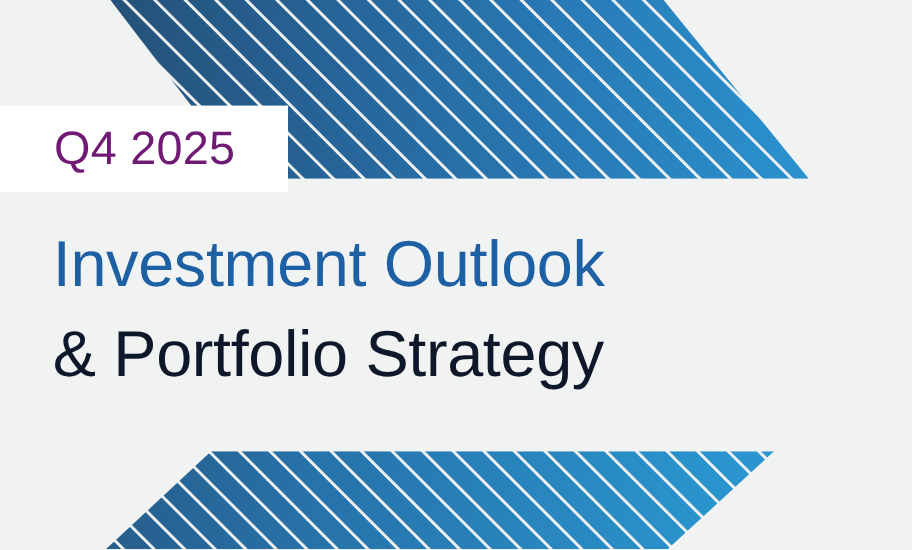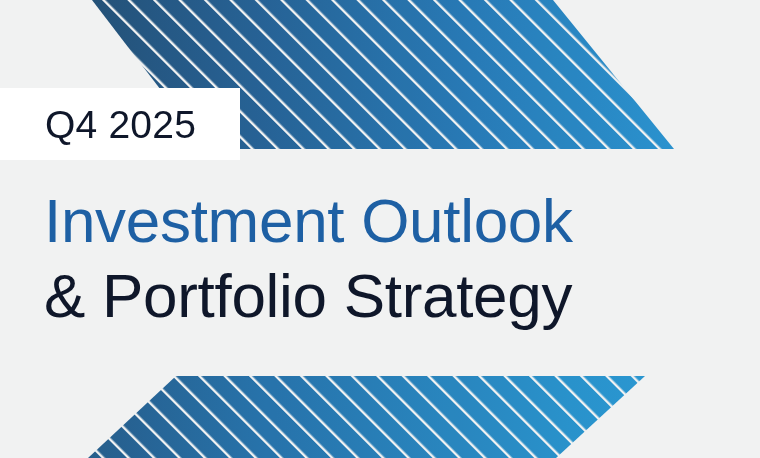--- a/index.html
+++ b/index.html
@@ -51,36 +51,36 @@
     left: 45px;
     top: 99px;
     width: 200px;
     height: 52px;
     line-height: 52px;
     z-index: 4;
     font-family: "Liberation Sans", sans-serif;
     font-size: 39px;
     font-weight: 400;
     letter-spacing: 0.2px;
-    color: #0f172a;
+    color: #701a75;
     white-space: nowrap;
   }
 
   
   .headline {
     position: absolute;
     left: 44px;
     top: 183px;
     z-index: 5;
     width: 700px;
   }
   .headline-line {
     font-family: "Liberation Sans", sans-serif;
     font-weight: 300;
-    font-size: 62px;
+    font-size: 54px;
     line-height: 75px;
     letter-spacing: -0.3px;
     white-space: nowrap;
     display: block;
   }
   .headline-line-1 { color: #1e60a4; }
   .headline-line-2 { color: #0f172a; }
 </style>
 </head>
 <body>

